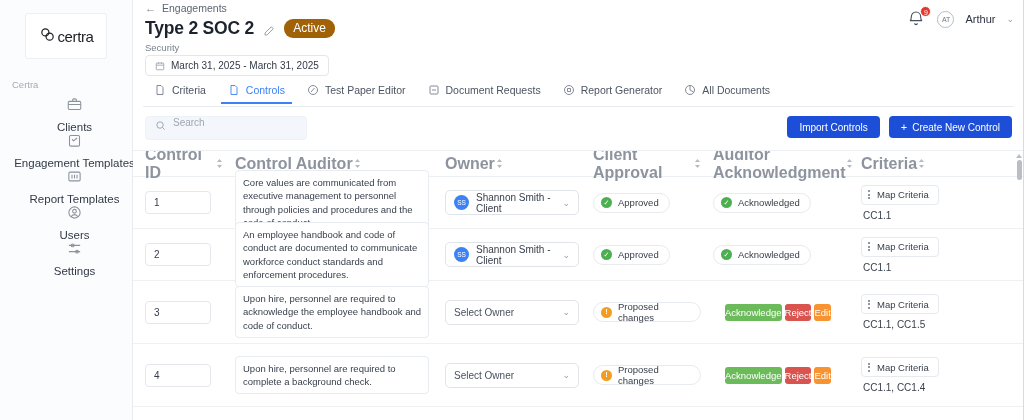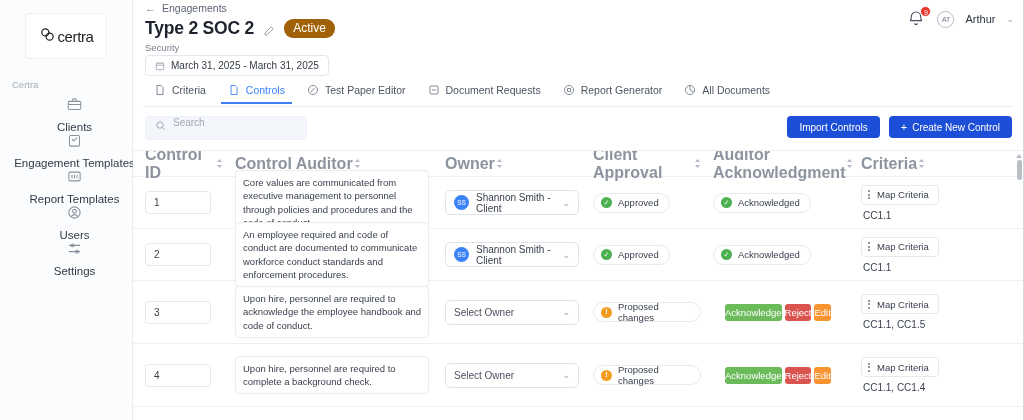--- a/index.html
+++ b/index.html
@@ -515,21 +515,21 @@
           </span>
           <span class="crittext">CC1.1</span>
         </div>
       </div>
 
       <div class="row h1">
         <div class="cell c-id">
           <div class="idbox">2</div>
         </div>
         <div class="cell c-lang">
-          <div class="langbox">An employee required and code of conduct are documented to communicate workforce conduct standards and enforcement procedures.</div>
+          <div class="langbox">An employee handbook and code of conduct are documented to communicate workforce conduct standards and enforcement procedures.</div>
         </div>
         <div class="cell c-own">
           <div class="ownerbox">
             <span class="oav">SS</span>
             <span>Shannon Smith - Client</span>
             <span class="chev">⌄</span>
           </div>
         </div>
         <div class="cell c-appr">
           <span class="chip">

